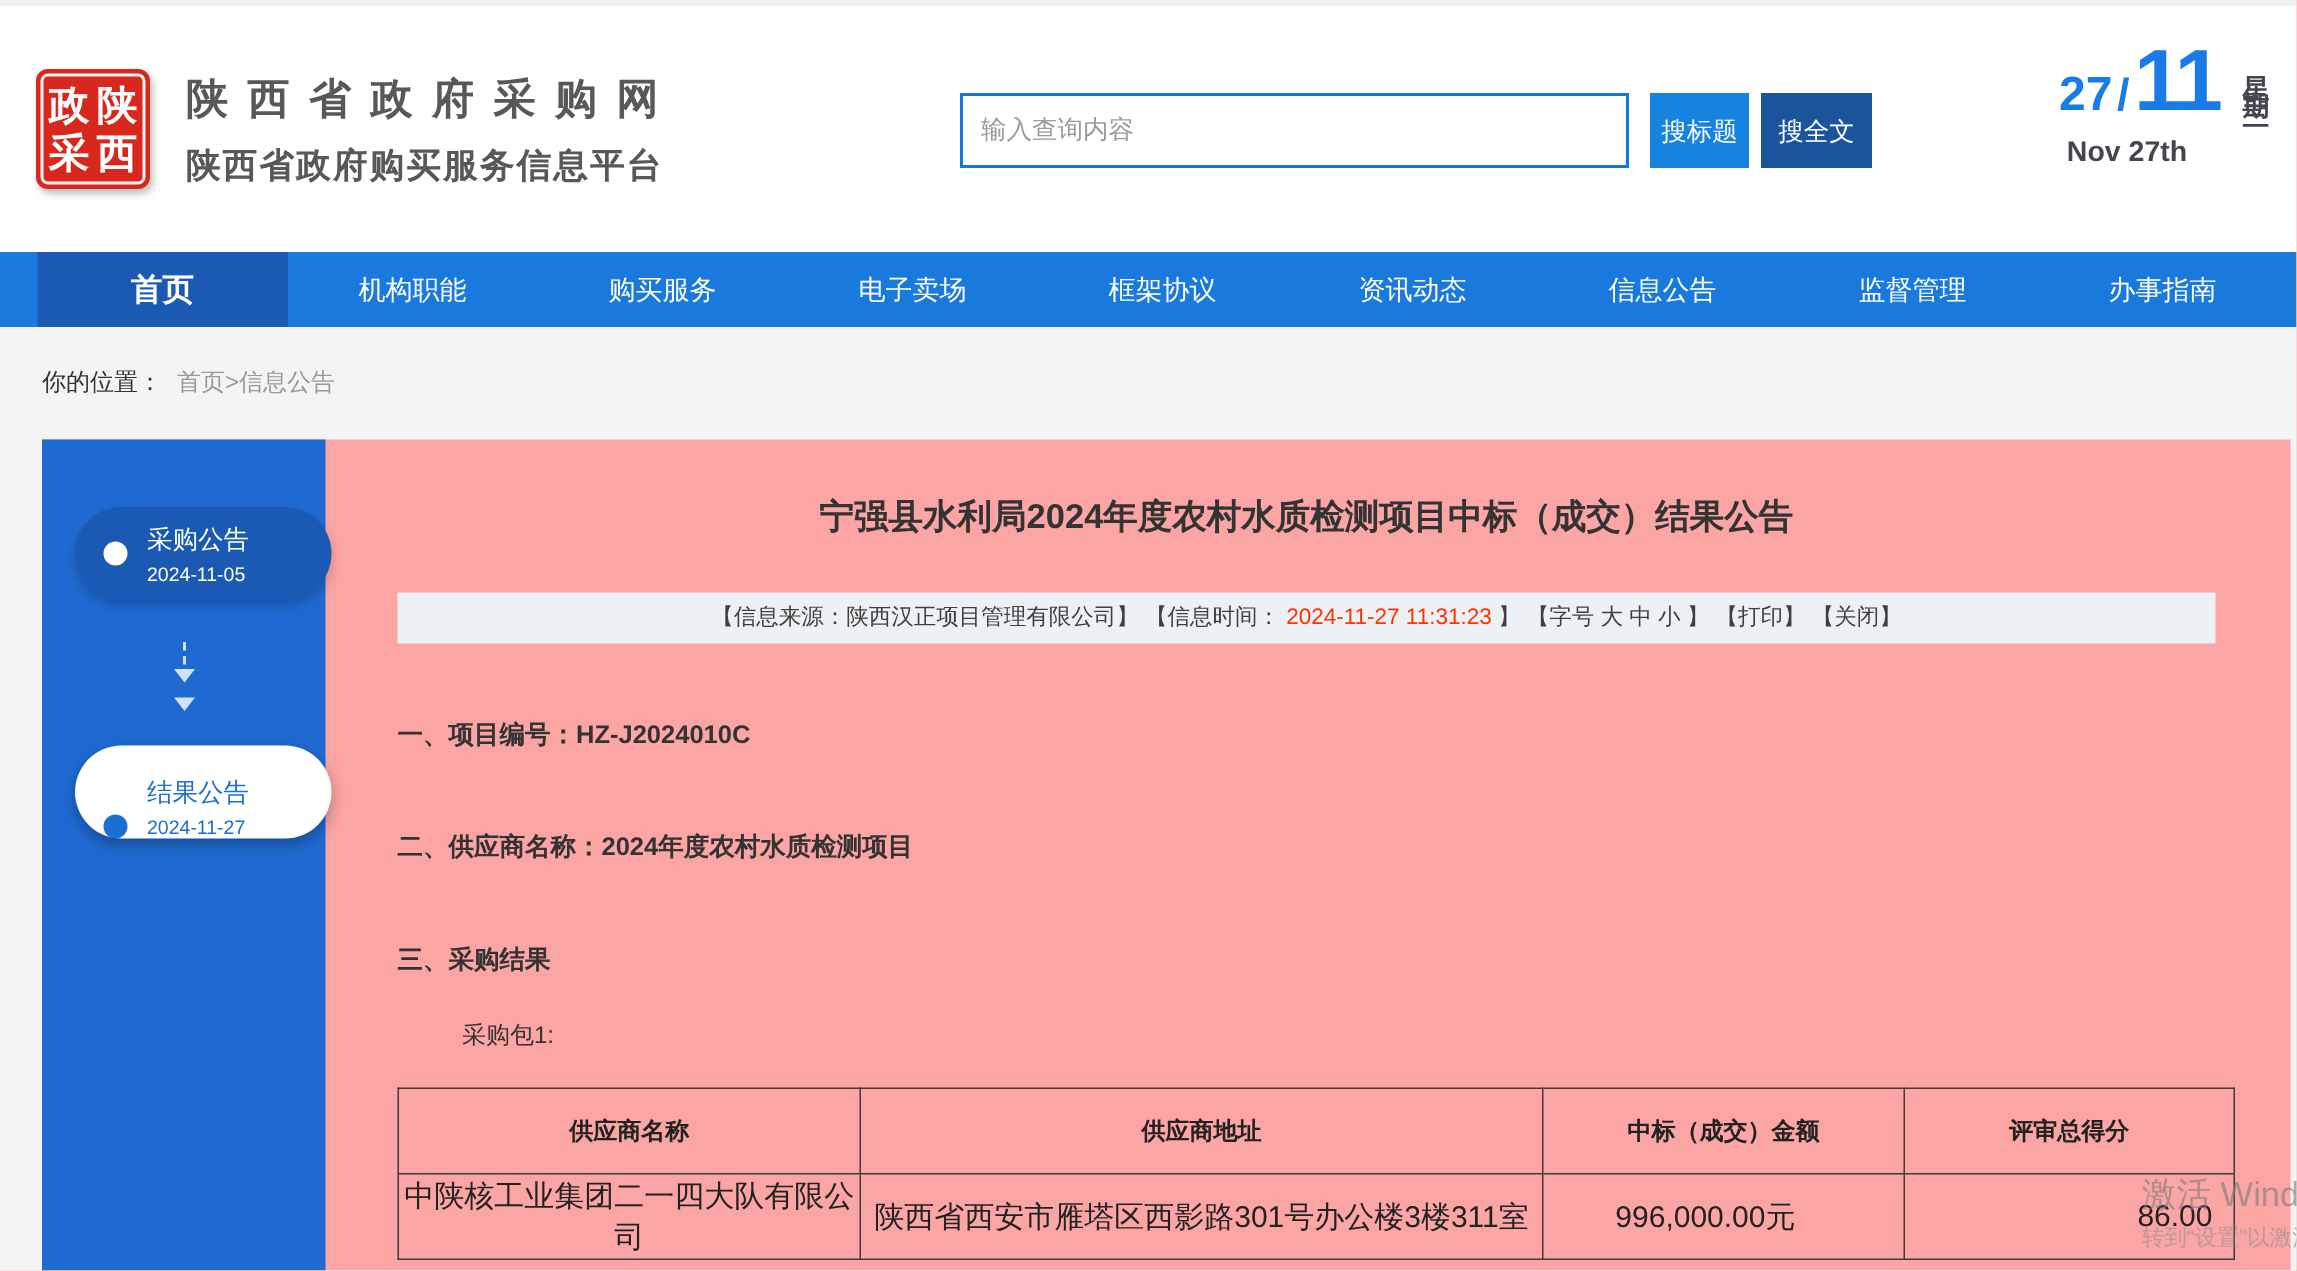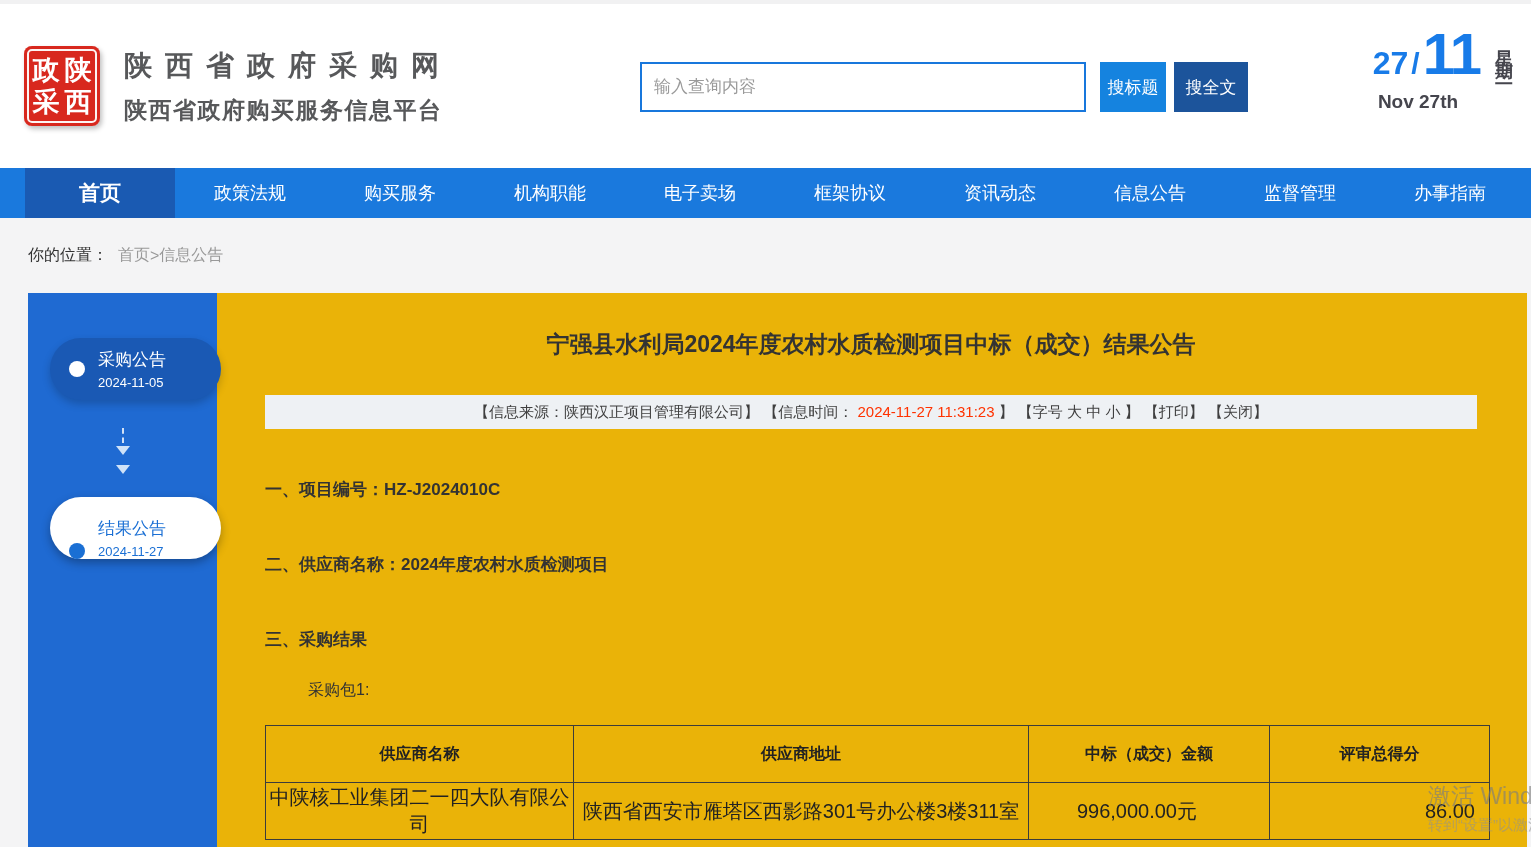--- a/index.html
+++ b/index.html
@@ -51,21 +51,21 @@
   }
   .nav-item.active{background:#1a5ab2;font-size:21px;font-weight:bold;}
   
   .lower{position:relative;height:753px;background:#f4f4f5;}
   .breadcrumb-bar{height:75px;display:flex;align-items:center;padding-left:28px;font-size:16px;}
   .crumb-label{color:#333;}
   .crumb-link{color:#999;margin-left:10px;cursor:pointer;}
   .crumb-sep{color:#999;}
   .crumb-current{color:#999;}
   
-  .card{position:absolute;left:28px;top:75px;width:1499px;height:554px;background:#eab308;}
+  .card{position:absolute;left:28px;top:75px;width:1499px;height:554px;background:#fca5a5;}
   
   .side-nav{position:absolute;left:0;top:0;width:189px;height:554px;background:#1f6ad2;}
   .step{
     position:absolute;left:22px;width:171px;height:62px;border-radius:31px;
     display:flex;align-items:center;cursor:pointer;
   }
   .step-done{top:45px;background:#1a59b4;color:#fff;box-shadow:0 4px 8px rgba(0,0,0,.20);}
   .step-active{top:204px;background:#fff;color:#1a6fd4;box-shadow:0 4px 10px rgba(0,0,0,.30);align-items:flex-end;}
   .step .dot{width:16px;height:16px;border-radius:50%;margin:0 13px 0 19px;flex:none;}
   .step-done .dot{background:#fff;}
@@ -131,23 +131,22 @@
       <span class="d-sep">/</span>
       <span class="d-month">11</span>
     </div>
     <div class="date-en">Nov 27th</div>
   </div>
   <div class="weekday">星期三</div>
 </div>
 
 <div class="main-nav">
   <div class="nav-item active">首页</div>
-  <div class="nav-item">政策法规</div>
+  <div class="nav-item">机构职能</div>
   <div class="nav-item">购买服务</div>
-  <div class="nav-item">机构职能</div>
   <div class="nav-item">电子卖场</div>
   <div class="nav-item">框架协议</div>
   <div class="nav-item">资讯动态</div>
   <div class="nav-item">信息公告</div>
   <div class="nav-item">监督管理</div>
   <div class="nav-item">办事指南</div>
 </div>
 
 <div class="lower">
   <div class="breadcrumb-bar">

